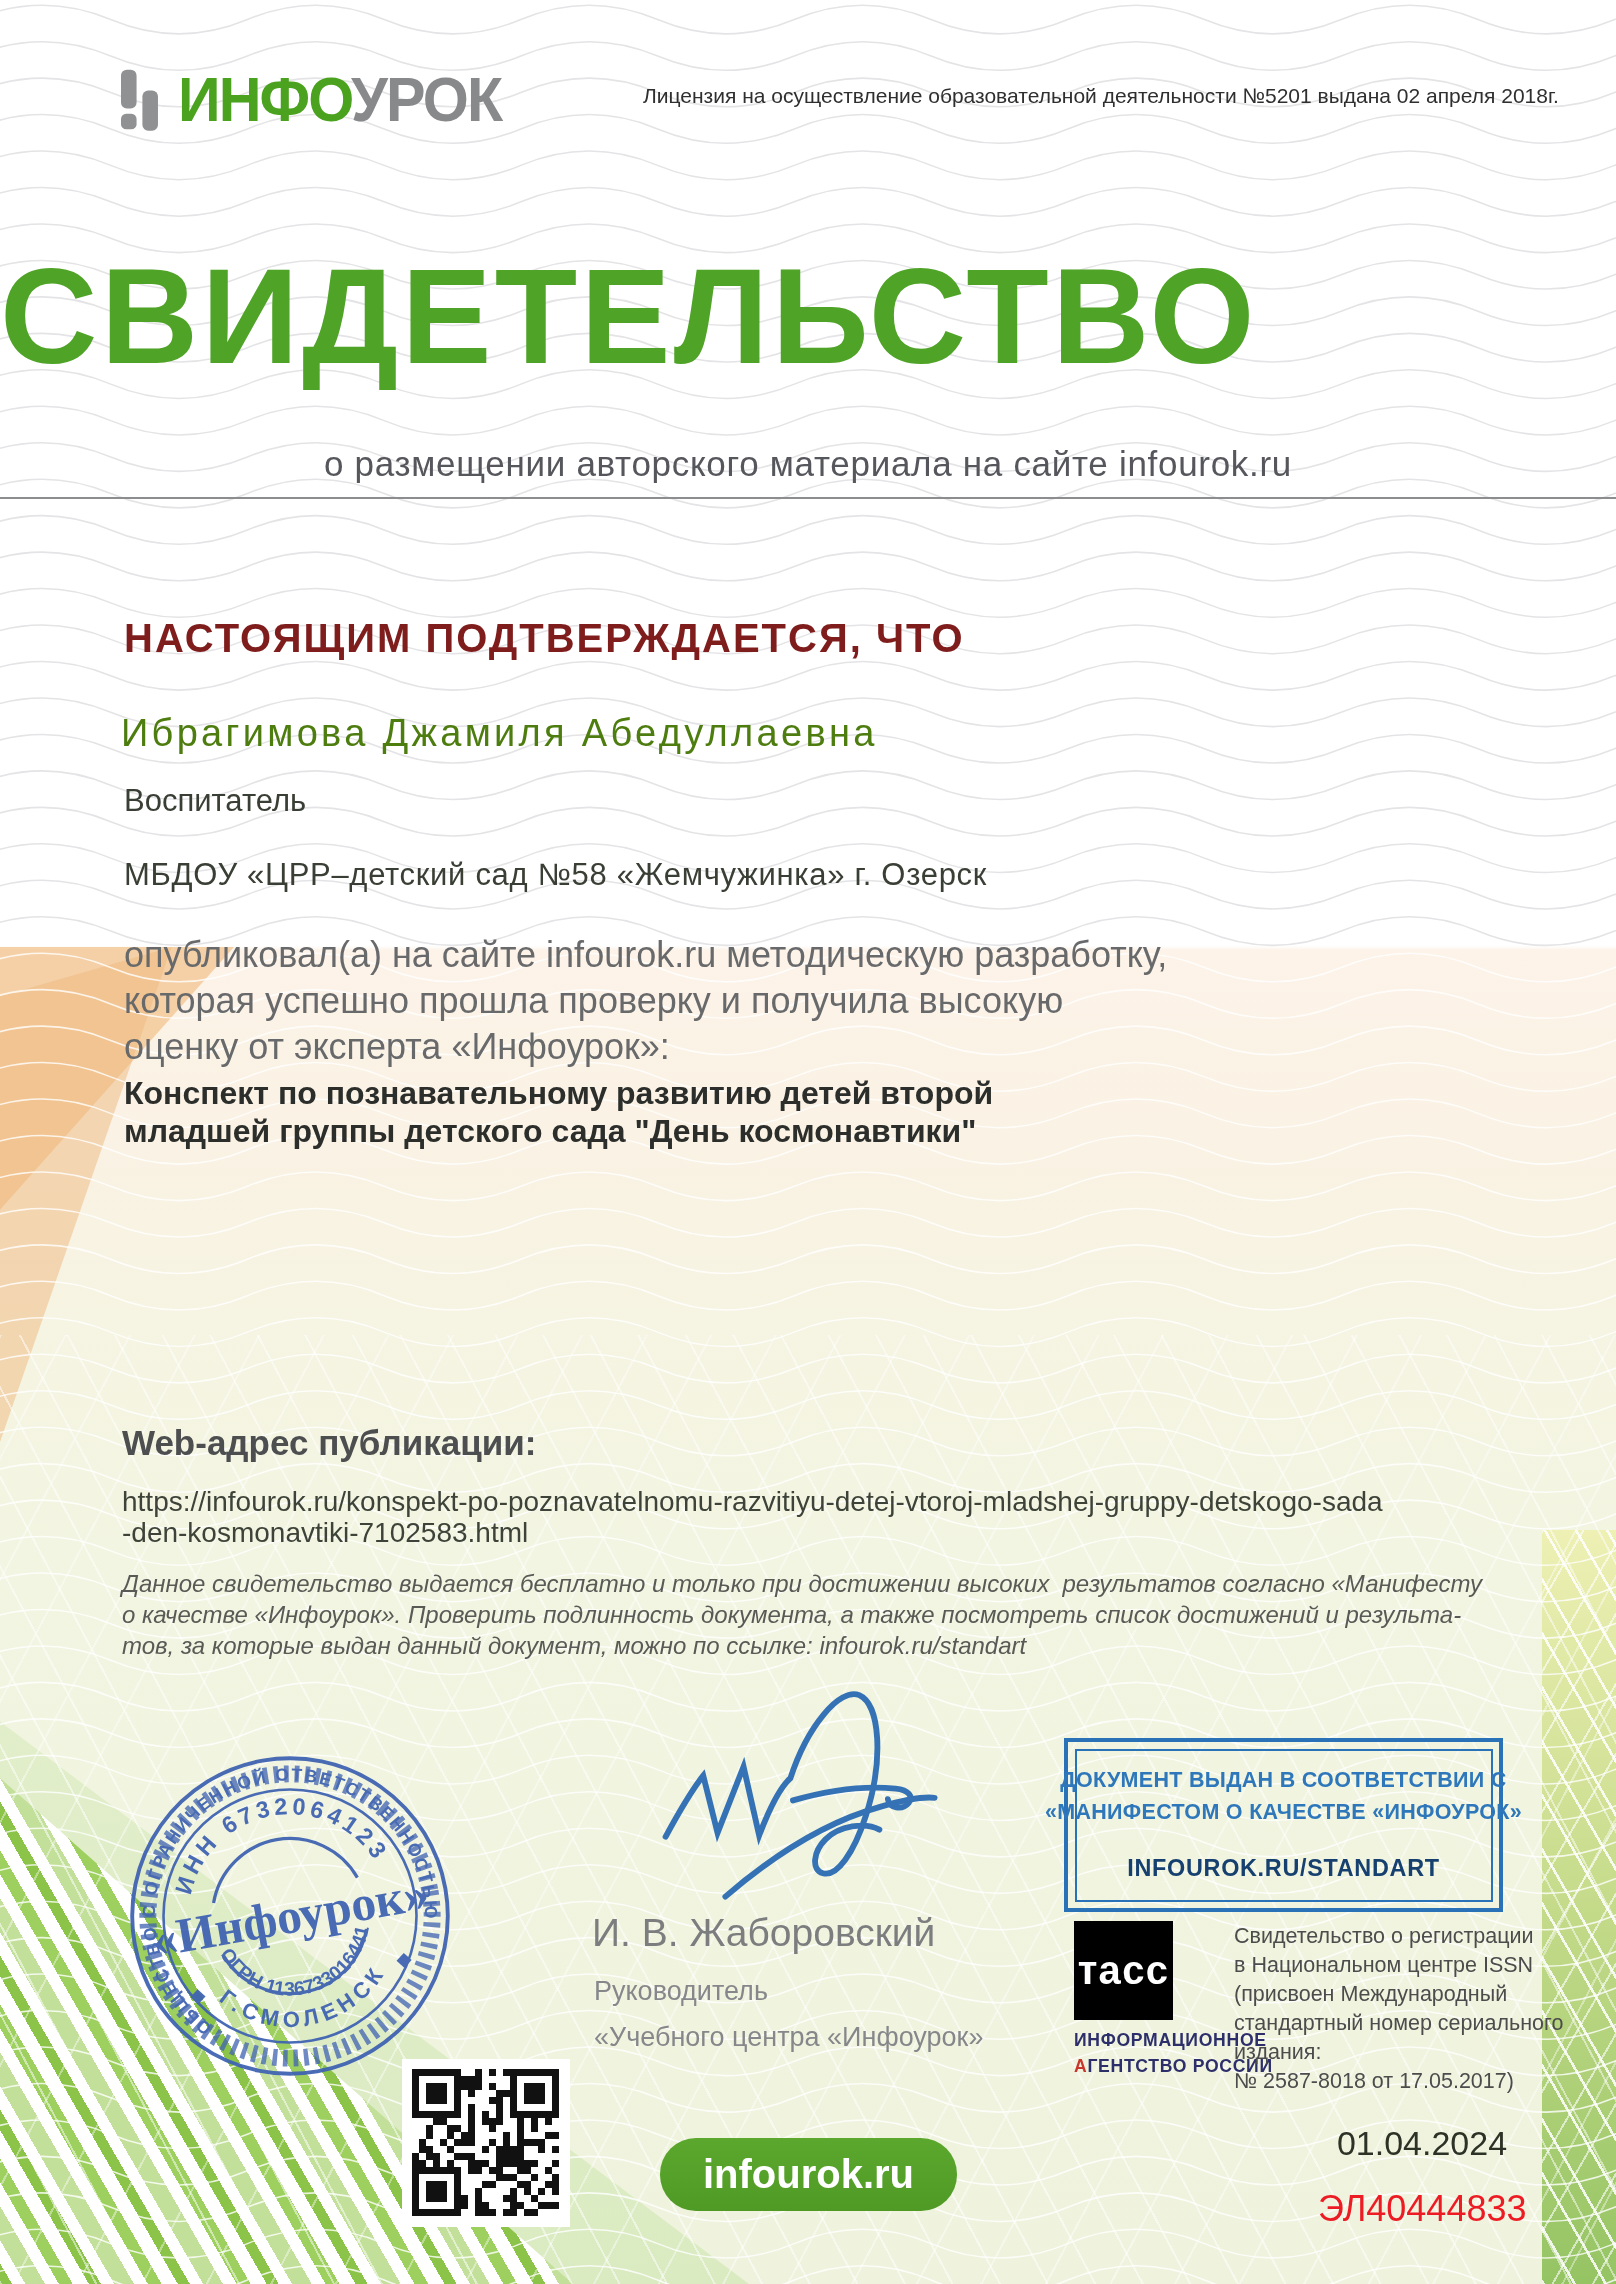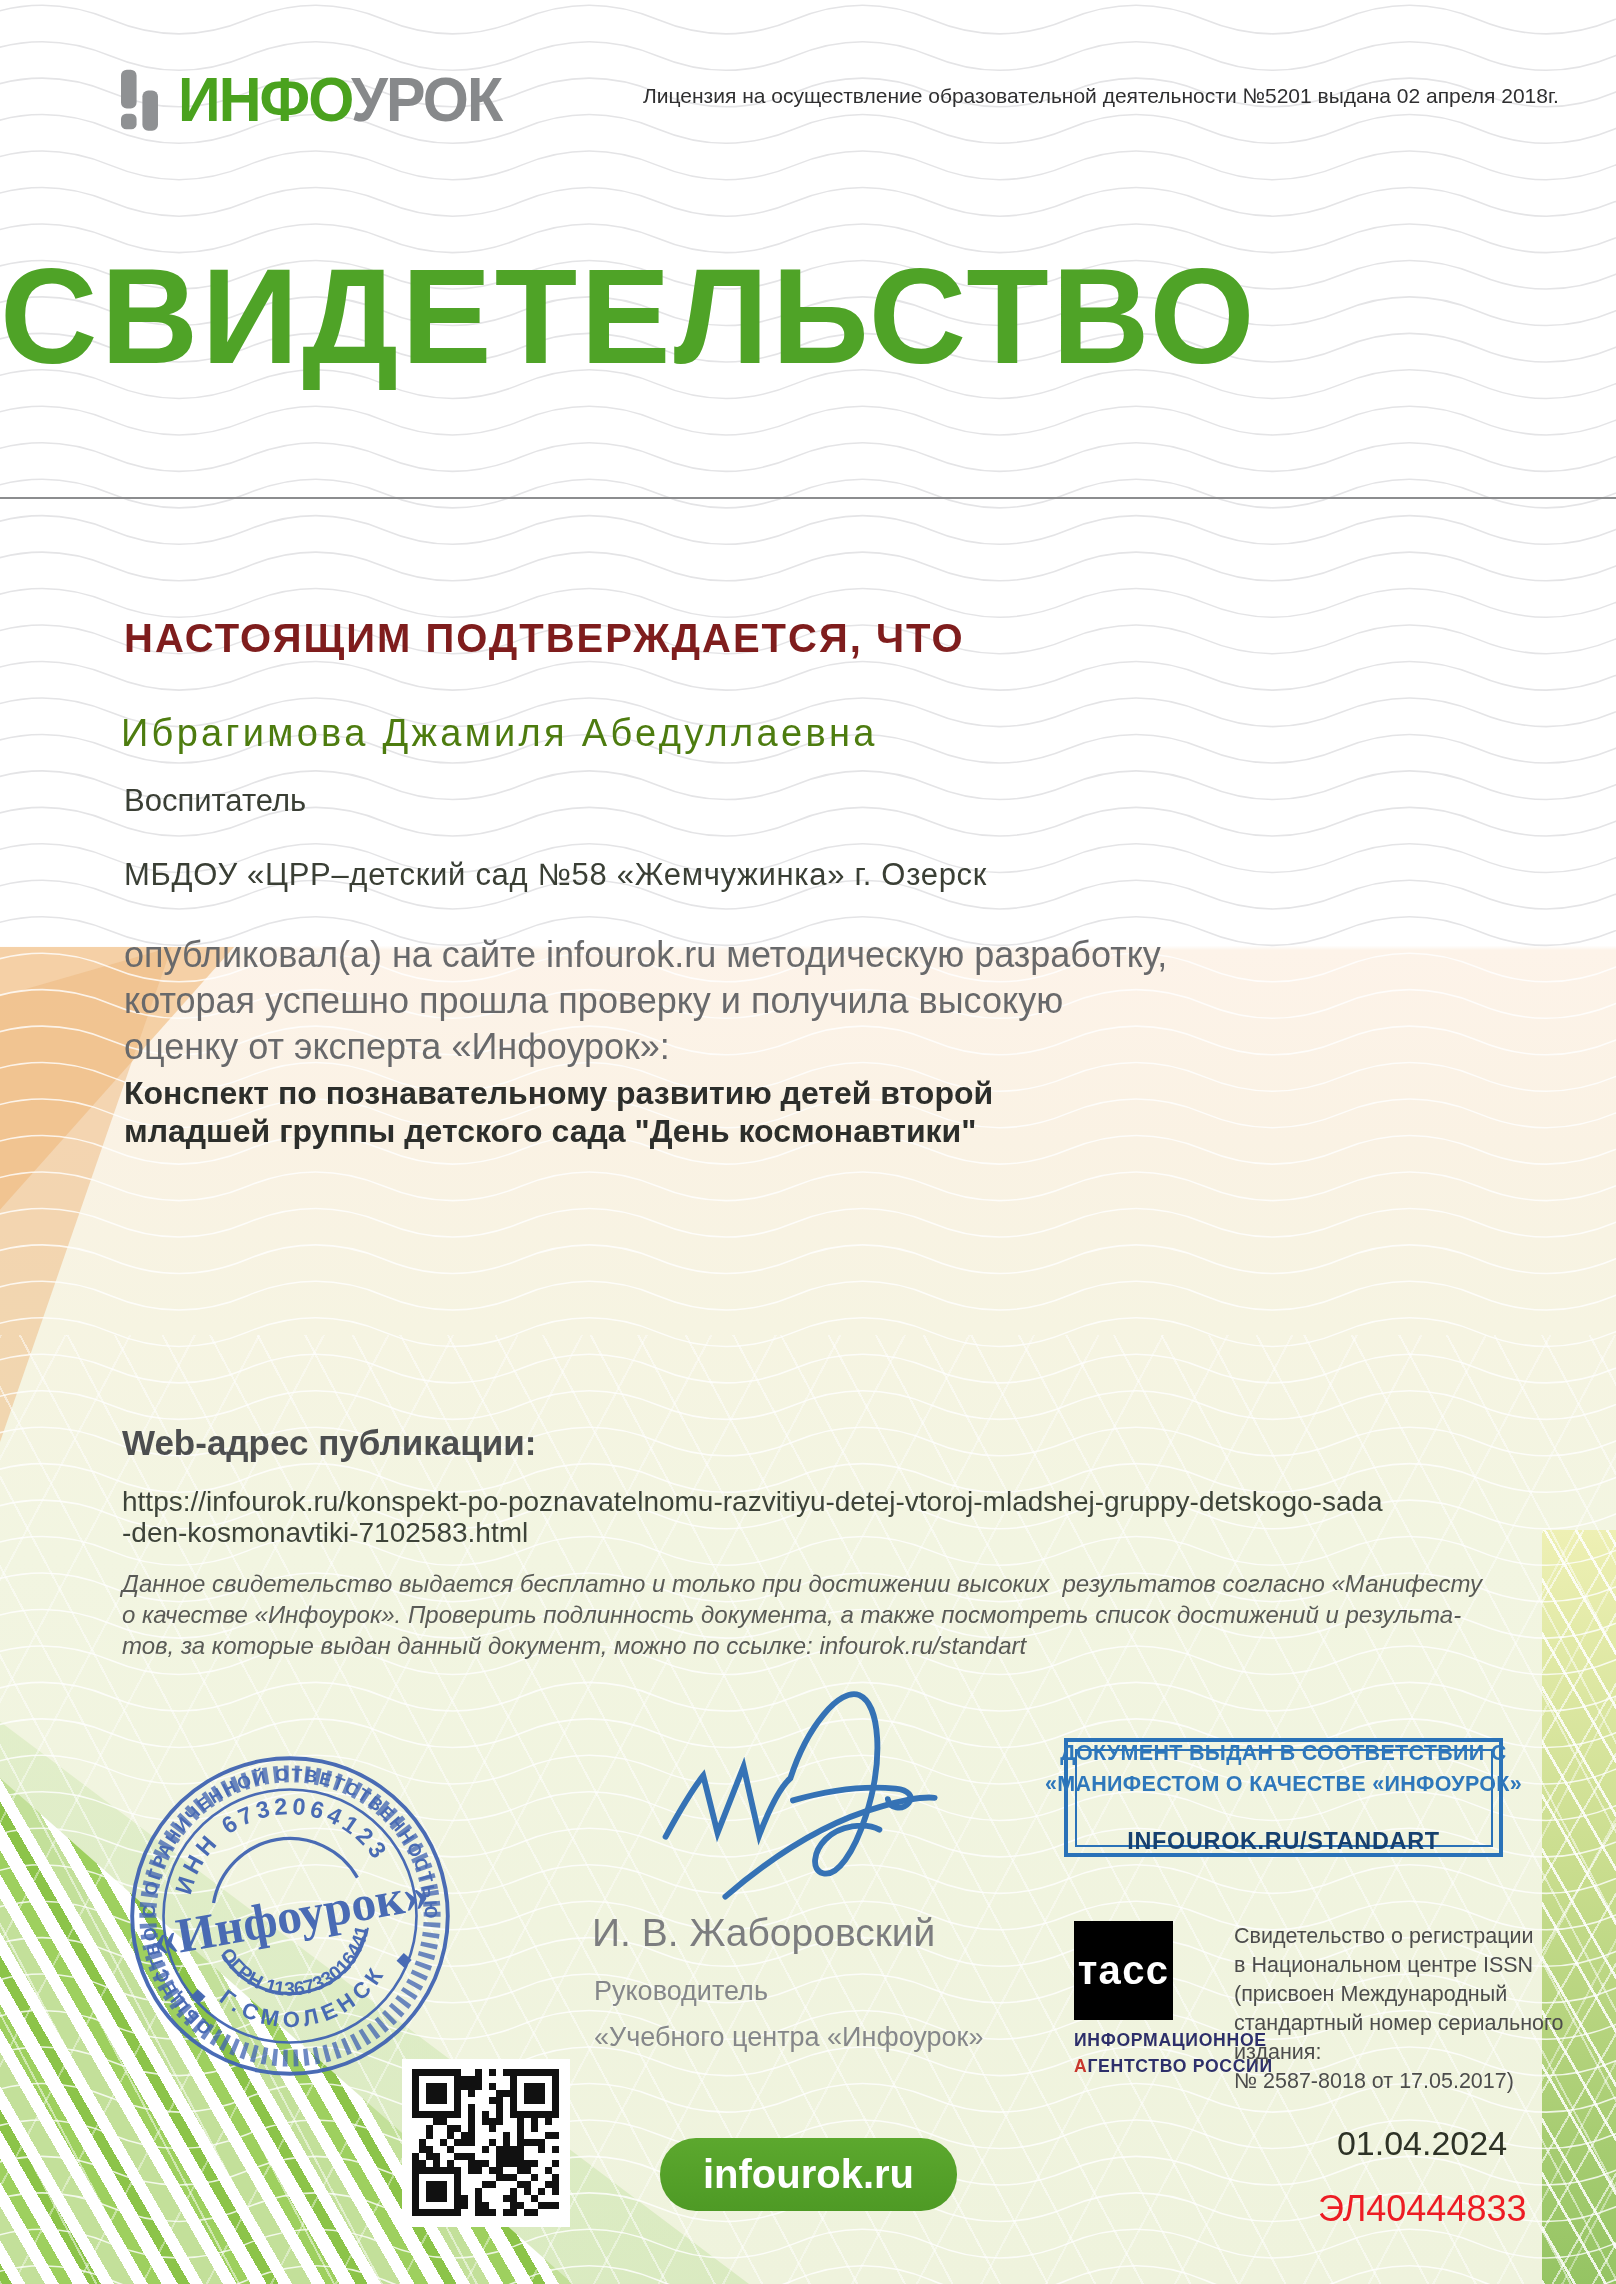--- a/index.html
+++ b/index.html
@@ -47,21 +47,21 @@
   
   .web-heading{left:122px;top:1423px;font-size:35px;font-weight:700;color:#4c4e4f;z-index:10;}
   .url{left:122px;top:1486px;font-size:28px;line-height:31px;color:#3d4339;z-index:10;}
   .disclaimer{left:122px;top:1568px;font-size:24px;line-height:31px;color:#595a56;z-index:10;font-style:italic;}
   
   .stamp{left:127px;top:1753px;width:326px;height:326px;z-index:11;opacity:.95;}
   .sign-svg{left:651px;top:1673px;width:306px;height:247px;z-index:12;}
   .sig-name{left:592px;top:1911px;font-size:39px;color:#7c7d7f;z-index:10;}
   .sig-role1{left:594px;top:1976px;font-size:27px;color:#85878a;z-index:10;}
   .sig-role2{left:594px;top:2022px;font-size:27px;color:#85878a;z-index:10;}
-  .manifest{left:1064px;top:1738px;width:439px;height:119px;border:4.6px solid #2a72b8;box-sizing:border-box;z-index:10;}
+  .manifest{left:1064px;top:1738px;width:439px;height:174px;border:4.6px solid #2a72b8;box-sizing:border-box;z-index:10;}
   .manifest-inner{position:absolute;inset:6.5px;border:2.6px solid #2a72b8;display:flex;flex-direction:column;align-items:center;justify-content:center;gap:6.5px;}
   .manifest-l{font-size:21.5px;font-weight:600;color:#2e77bb;letter-spacing:0.3px;white-space:pre;}
   .manifest-strong{font-size:23.4px;font-weight:800;color:#16406f;letter-spacing:0.7px;white-space:pre;margin-top:24px;}
   .tass-box{left:1074px;top:1921px;width:99px;height:99px;background:#000000;display:flex;align-items:center;justify-content:center;z-index:10;}
   .tass-word{color:#fff;font-size:40px;font-weight:700;letter-spacing:1.3px;}
   .tass-sub{left:1074px;font-size:17.6px;font-weight:700;color:#2d2f6a;z-index:10;letter-spacing:0.7px;}
   .tass-a{color:#c8372d;}
   .issn{left:1234px;top:1922px;font-size:21.5px;line-height:29px;color:#4c4c4c;z-index:10;}
   .qr{left:402px;top:2059px;width:147px;height:147px;background:#fff;padding:10.4px;z-index:13;}
   .pill{left:660px;top:2138px;width:297px;height:73px;border-radius:36px;background:linear-gradient(180deg,#5ca82e,#4e9a25);
@@ -154,20 +154,21 @@
       <rect x="0" y="70" width="24" height="24" rx="8" fill="#8f9193"></rect>
       <rect x="33" y="34" width="24" height="62" rx="9" fill="#8f9193"></rect>
     </svg>
     <div class="logo-text"><span class="logo-info">ИНФО</span><span class="logo-urok">УРОК</span></div>
   </div>
   <div class="abs license">
     <div class="line">Лицензия на осуществление образовательной деятельности №5201 выдана 02 апреля 2018г.</div>
   </div>
 
   <div class="abs title">СВИДЕТЕЛЬСТВО</div>
+  <div class="abs subtitle">о размещении авторского материала на сайте infourok.ru</div>
   <div class="abs rule"></div>
 
   <div class="abs confirm line">НАСТОЯЩИМ ПОДТВЕРЖДАЕТСЯ, ЧТО</div>
   <div class="abs name line">Ибрагимова Джамиля Абедуллаевна</div>
   <div class="abs position line">Воспитатель</div>
   <div class="abs org line">МБДОУ «ЦРР–детский сад №58 «Жемчужинка» г. Озерск</div>
   <div class="abs intro">
     <div class="line">опубликовал(а) на сайте infourok.ru методическую разработку,</div>
     <div class="line">которая успешно прошла проверку и получила высокую</div>
     <div class="line">оценку от эксперта «Инфоурок»:</div>

